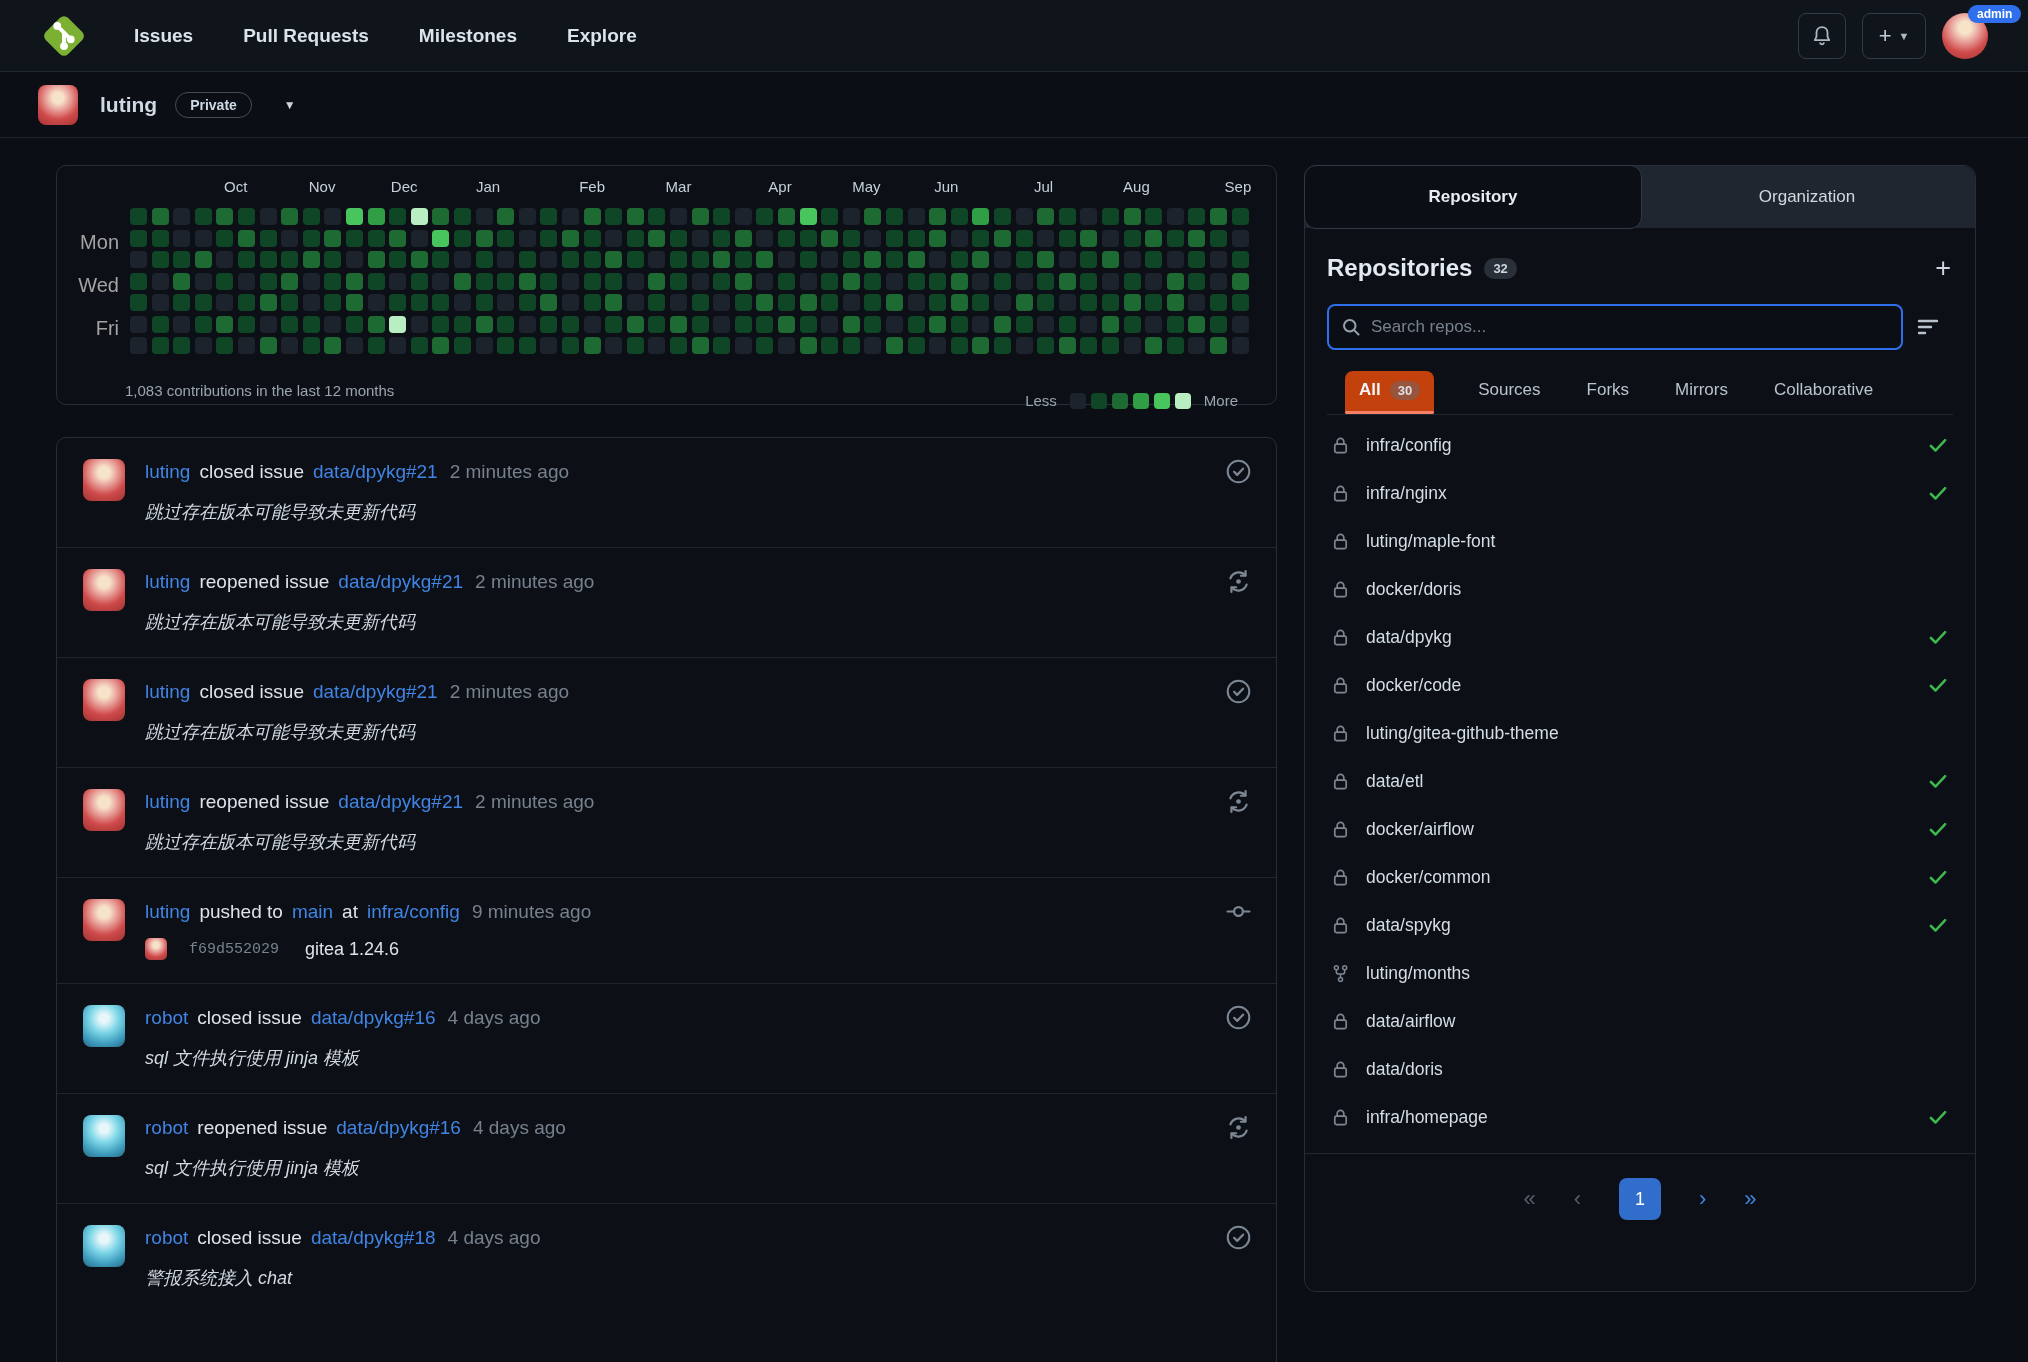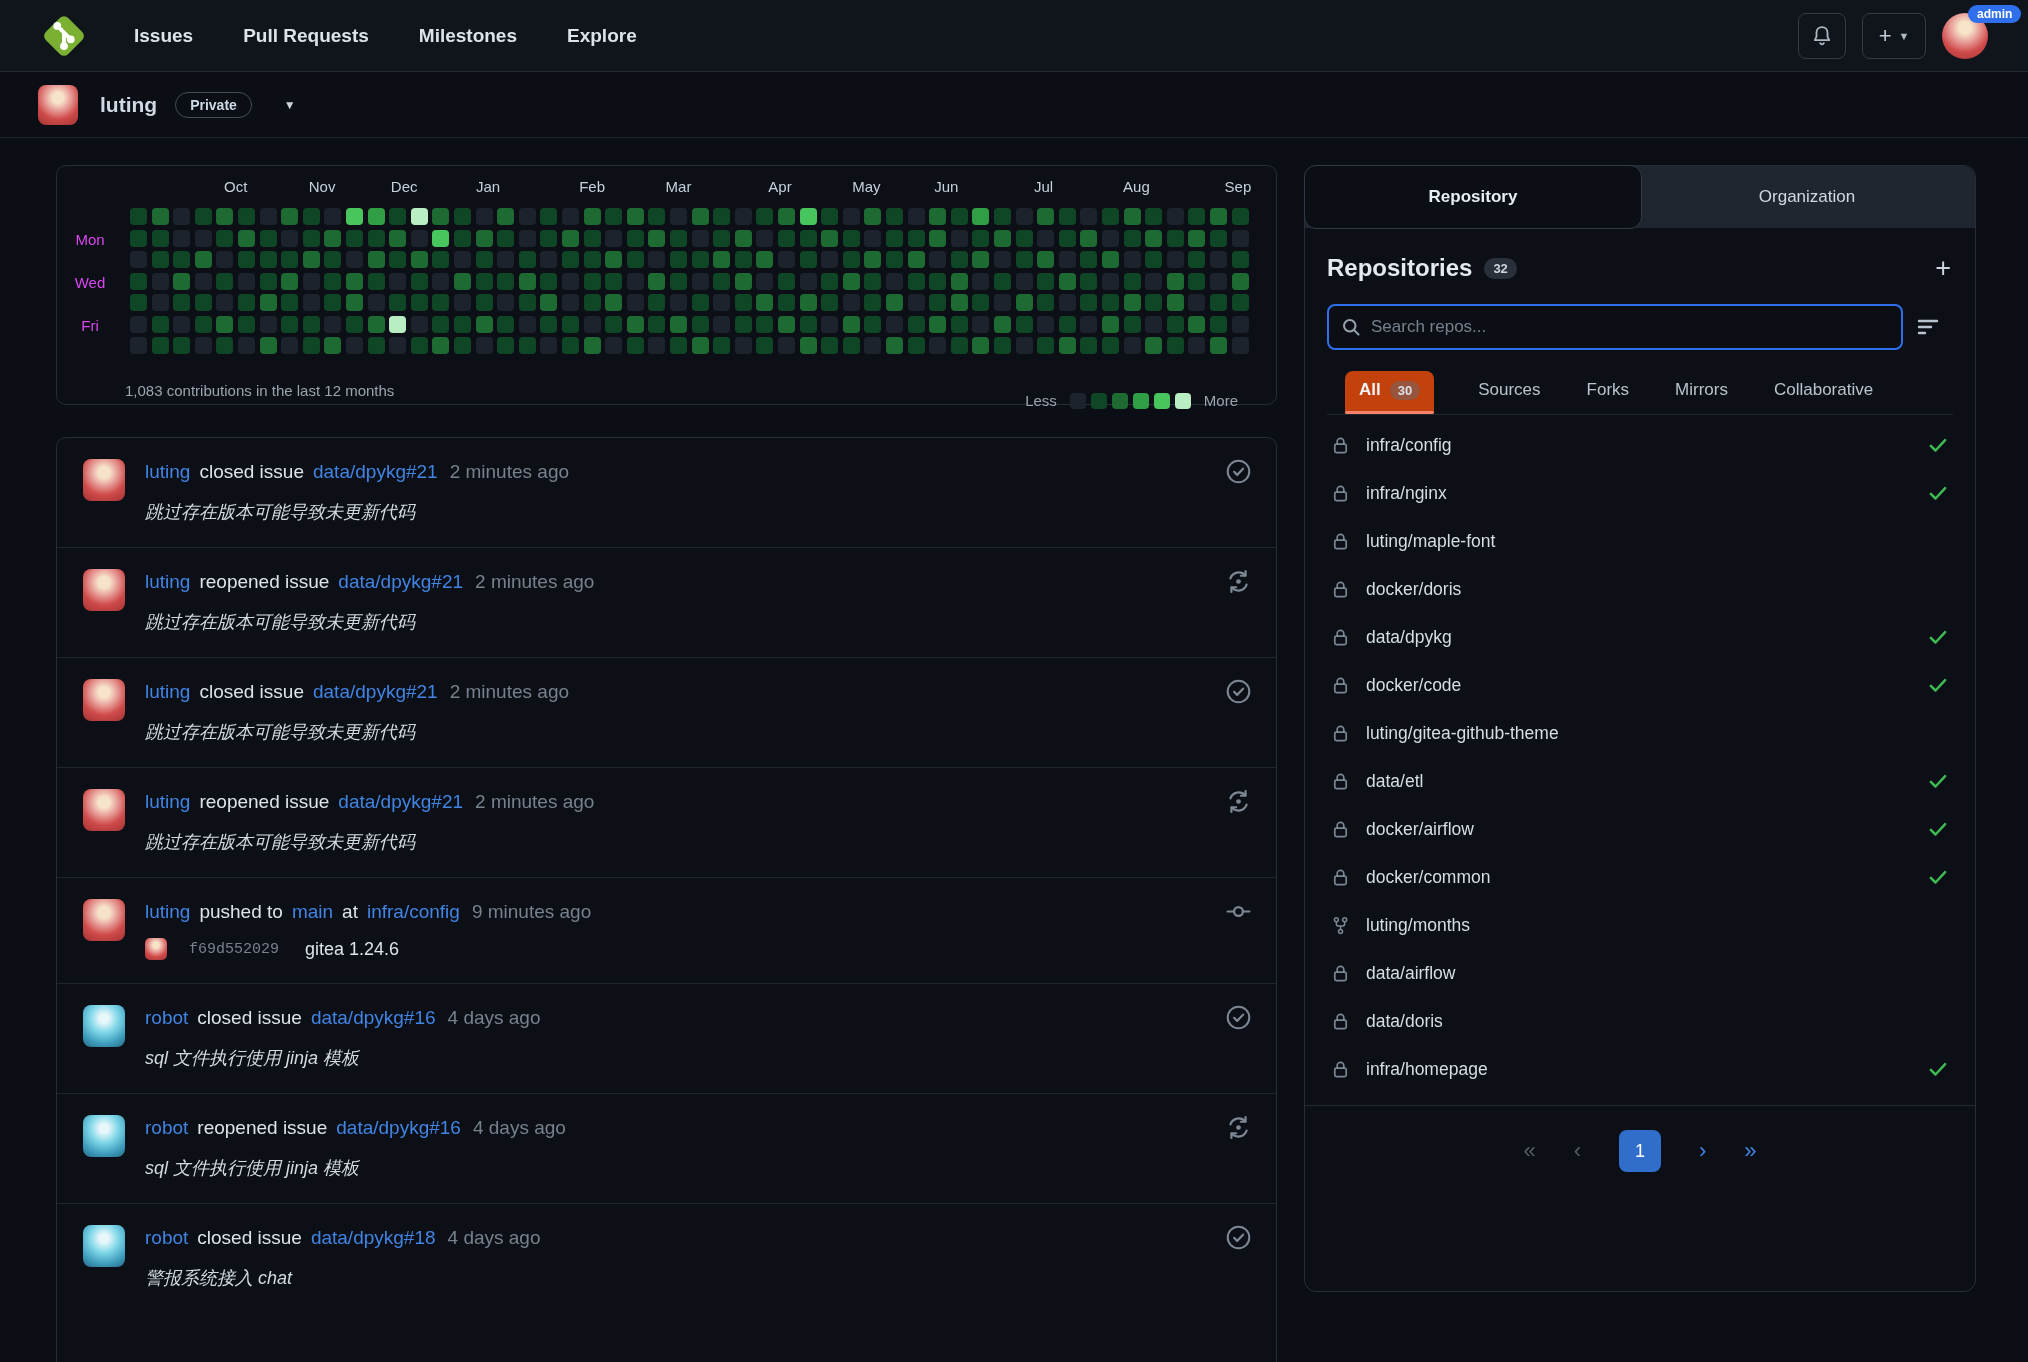--- a/index.html
+++ b/index.html
@@ -55,21 +55,21 @@
   .profile-caret { margin-left:32px; font-size:12px; color:#cbd4de; cursor:pointer; }
 
   
   .card { position:absolute; border:1px solid #262d37; border-radius:10px; background:#0c1016; }
   #heatmap-card { left:56px; top:165px; width:1221px; height:240px; }
   #feed-card    { left:56px; top:437px; width:1221px; height:980px; }
   #repo-panel   { left:1304px; top:165px; width:672px; height:1127px; border-radius:12px; }
 
   
   .hm-month { position:absolute; top:12px; transform:translateX(-50%); font-size:15px; color:#c6d0da; }
-  .hm-day   { position:absolute; width:58px; text-align:center; font-size:15px; color:#d946ef; }
+  .hm-day   { position:absolute; width:58px; text-align:right; font-size:20px; color:#a3a3a3; }
   .hm-cell  { position:absolute; width:17px; height:17px; border-radius:4px; }
   .hm-legend-row {
     position:absolute; left:0; top:206px; width:100%; padding:0 38px 0 68px;
     display:flex; align-items:center; font-size:15px; color:#9aa4af;
   }
   .hm-legend-right { margin-left:auto; display:flex; align-items:center; gap:5px;margin-top:20px; }
   .legend-cell { width:16px; height:16px; border-radius:4px; }
   .hm-less { margin-right:8px; } .hm-more { margin-left:8px; }
 
   
@@ -922,20 +922,34 @@
         <span class="repo-name">docker/common</span>
         <span class="repo-check">
           <svg width="22" height="22" viewBox="0 0 16 16">
             <path d="M2.8 8.6 L6.2 12 L13.2 4.4" fill="none" stroke="#3fb950" stroke-width="1.8" stroke-linecap="round" stroke-linejoin="round"></path>
           </svg>
         </span>
       </div>
       <div class="repo-row">
         <span style="display: flex;">
           <svg width="19" height="21" viewBox="0 0 16 16">
+            <rect x="3.2" y="6.8" width="9.6" height="7.2" rx="1.4" fill="none" stroke="#7d8794" stroke-width="1.4"></rect>
+            <path d="M5.2 6.8 V4.8 a2.8 2.8 0 0 1 5.6 0 V6.8" fill="none" stroke="#7d8794" stroke-width="1.4"></path>
+          </svg>
+        </span>
+        <span class="repo-name">data/spykg</span>
+        <span class="repo-check">
+          <svg width="22" height="22" viewBox="0 0 16 16">
+            <path d="M2.8 8.6 L6.2 12 L13.2 4.4" fill="none" stroke="#3fb950" stroke-width="1.8" stroke-linecap="round" stroke-linejoin="round"></path>
+          </svg>
+        </span>
+      </div>
+      <div class="repo-row">
+        <span style="display: flex;">
+          <svg width="19" height="21" viewBox="0 0 16 16">
             <circle cx="4.5" cy="3.2" r="1.7" fill="none" stroke="#7d8794" stroke-width="1.3"></circle>
             <circle cx="11.5" cy="3.2" r="1.7" fill="none" stroke="#7d8794" stroke-width="1.3"></circle>
             <circle cx="8" cy="13" r="1.7" fill="none" stroke="#7d8794" stroke-width="1.3"></circle>
             <path d="M4.5 5 v1.5 a2 2 0 0 0 2 2 h3 a2 2 0 0 0 2-2 V5 M8 8.6 V11.2" fill="none" stroke="#7d8794" stroke-width="1.3"></path>
           </svg>
         </span>
         <span class="repo-name">luting/months</span>
       </div>
       <div class="repo-row">
         <span style="display: flex;">

